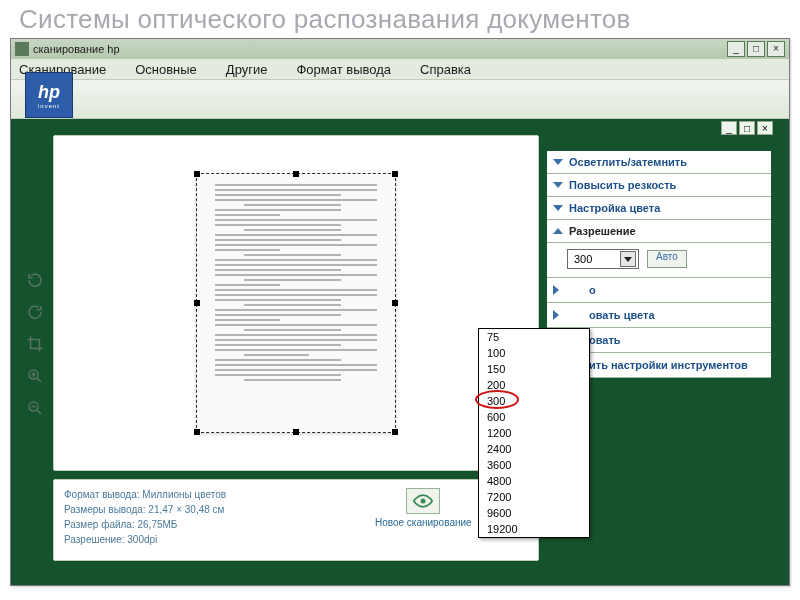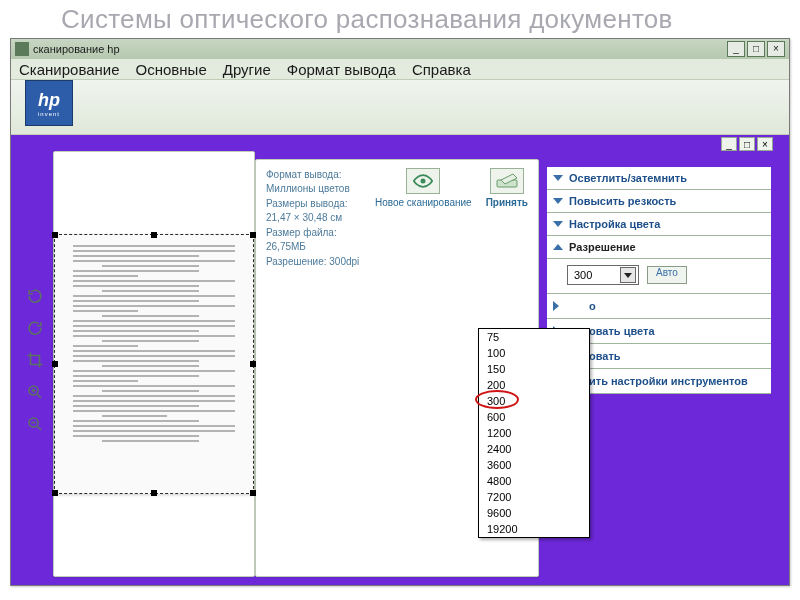--- a/index.html
+++ b/index.html
@@ -1,35 +1,35 @@
 <!DOCTYPE html>
 <html><head>
 <meta charset="utf-8">
 <style>
   * { box-sizing: border-box; margin: 0; padding: 0; }
   body { font-family: Tahoma, Arial, sans-serif; font-size: 11px; background: #fff; width: 800px; height: 600px; overflow: hidden; position: relative; }
-  .page-heading { font-size: 26px; color: #a8a8b0; font-weight: 400; padding: 4px 19px 6px; letter-spacing: 0.3px; margin-left: 42px; }
-  .window { position: absolute; left: 10px; top: 38px; width: 780px; height: 548px; border: 1px solid #7a7a7a; background: #6d28d9; box-shadow: 1px 1px 2px rgba(0,0,0,0.2); }
+  .page-heading { font-size: 26px; color: #a8a8b0; font-weight: 400; padding: 4px 19px 6px; letter-spacing: 0.3px; }
+  .window { position: absolute; left: 10px; top: 38px; width: 780px; height: 548px; border: 1px solid #7a7a7a; background: #14532d; box-shadow: 1px 1px 2px rgba(0,0,0,0.2); }
   .titlebar { height: 20px; background: linear-gradient(#c7d6c2,#b6c8b0); display: flex; align-items: center; padding: 0 4px; font-size: 11px; color: #1a1a1a; }
   .titlebar .win-icon { width: 14px; height: 14px; background: #5a7a5a; margin-right: 4px; display: inline-block; }
   .titlebar .spacer { flex: 1; }
   .ctrl-btn { width: 18px; height: 16px; border: 1px solid #5a7a5a; background: #e6ece3; margin-left: 2px; display: inline-flex; align-items: center; justify-content: center; font-size: 10px; line-height: 1; cursor: default; }
-  .menubar { height: 20px; display: flex; align-items: center; gap: 16px; padding: 0 8px; font-size: 15px; color: #1a1a1a; background: #e3ebdf; }
+  .menubar { height: 20px; display: flex; align-items: center; gap: 29px; padding: 0 8px; font-size: 13px; color: #1a1a1a; background: #e3ebdf; }
   .menubar span { cursor: default; }
-  .header-strip { height: 56px; background: linear-gradient(#f0f4ee,#dfe8d9); display: flex; align-items: flex-start; padding-left: 14px; border-top: 1px solid #c0cdb9; border-bottom: 1px solid #c0cdb9; }
+  .header-strip { height: 40px; background: linear-gradient(#f0f4ee,#dfe8d9); display: flex; align-items: flex-end; padding-left: 14px; border-top: 1px solid #c0cdb9; border-bottom: 1px solid #c0cdb9; }
   .hp-logo { width: 48px; height: 46px; background: #2d5da8; color: #fff; display: flex; flex-direction: column; align-items: center; justify-content: center; font-size: 18px; font-style: italic; font-weight: bold; border: 1px solid #1a3a6a; }
   .hp-logo .sub { font-size: 6px; font-style: normal; font-weight: normal; letter-spacing: 1px; }
   .body-area { position: relative; height: calc(100% - 94px); padding: 10px; }
   .subwin-controls { position: absolute; top: 2px; right: 16px; display: flex; gap: 2px; }
   .subwin-controls .sq { width: 16px; height: 14px; border: 1px solid #97a893; background: #eef3eb; display: inline-flex; align-items: center; justify-content: center; font-size: 10px; cursor: default; }
   .content-row { display: flex; height: 100%; }
   .left-tools { width: 28px; display: flex; flex-direction: column; align-items: center; gap: 10px; padding-top: 140px; }
   .tool-icon { width: 22px; height: 22px; display: inline-flex; align-items: center; justify-content: center; color: #5a7360; cursor: default; }
   .tool-icon svg { width: 18px; height: 18px; stroke: #5a7360; fill: none; stroke-width: 2; }
-  .center-col { flex: 1; display: flex; flex-direction: row; padding: 6px 8px 0 4px; }
+  .center-col { flex: 1; display: flex; flex-direction: column; padding: 6px 8px 0 4px; }
   .preview-card { flex: 1; background: #fff; border: 1px solid #c0cdb9; border-radius: 2px; box-shadow: 0 1px 2px rgba(0,0,0,0.08); display: flex; align-items: center; justify-content: center; position: relative; }
   .scan-page { width: 200px; height: 260px; background: #fafafa; border: 1px dashed #2a2a2a; position: relative; box-shadow: 0 1px 3px rgba(0,0,0,0.2); }
   .scan-page .handle { position: absolute; width: 6px; height: 6px; background: #000; }
   .scan-page .h-tl { top: -3px; left: -3px; } .scan-page .h-tr { top: -3px; right: -3px; }
   .scan-page .h-bl { bottom: -3px; left: -3px; } .scan-page .h-br { bottom: -3px; right: -3px; }
   .scan-page .h-tm { top: -3px; left: 50%; margin-left: -3px; }
   .scan-page .h-bm { bottom: -3px; left: 50%; margin-left: -3px; }
   .scan-page .h-ml { left: -3px; top: 50%; margin-top: -3px; }
   .scan-page .h-mr { right: -3px; top: 50%; margin-top: -3px; }
   .scan-lines { position: absolute; top: 10px; left: 18px; right: 18px; bottom: 10px; display: flex; flex-direction: column; gap: 3px; }

